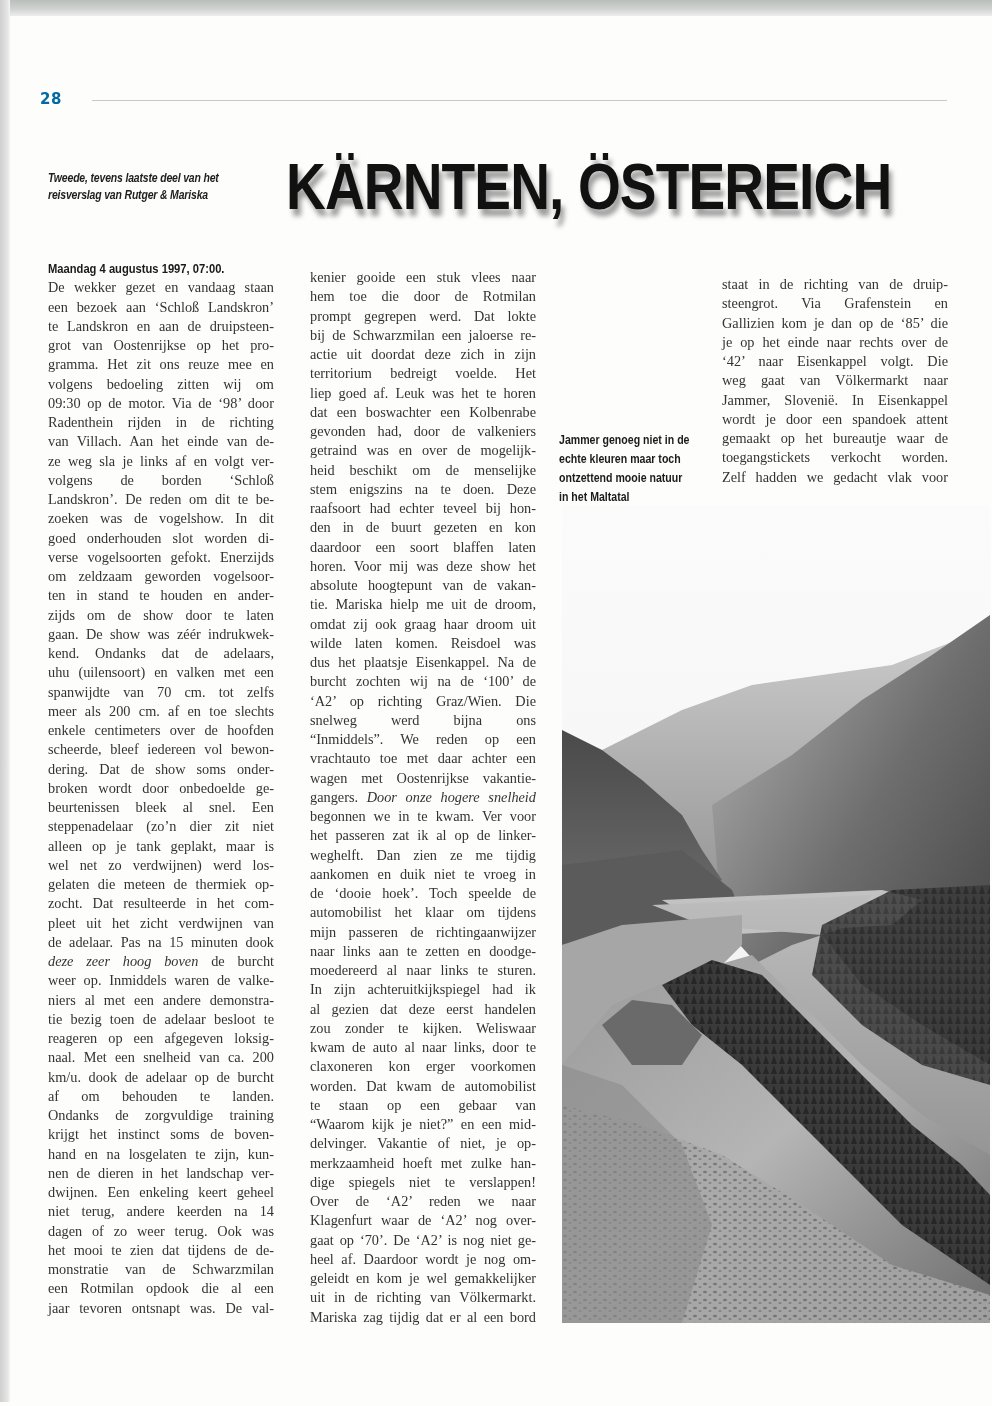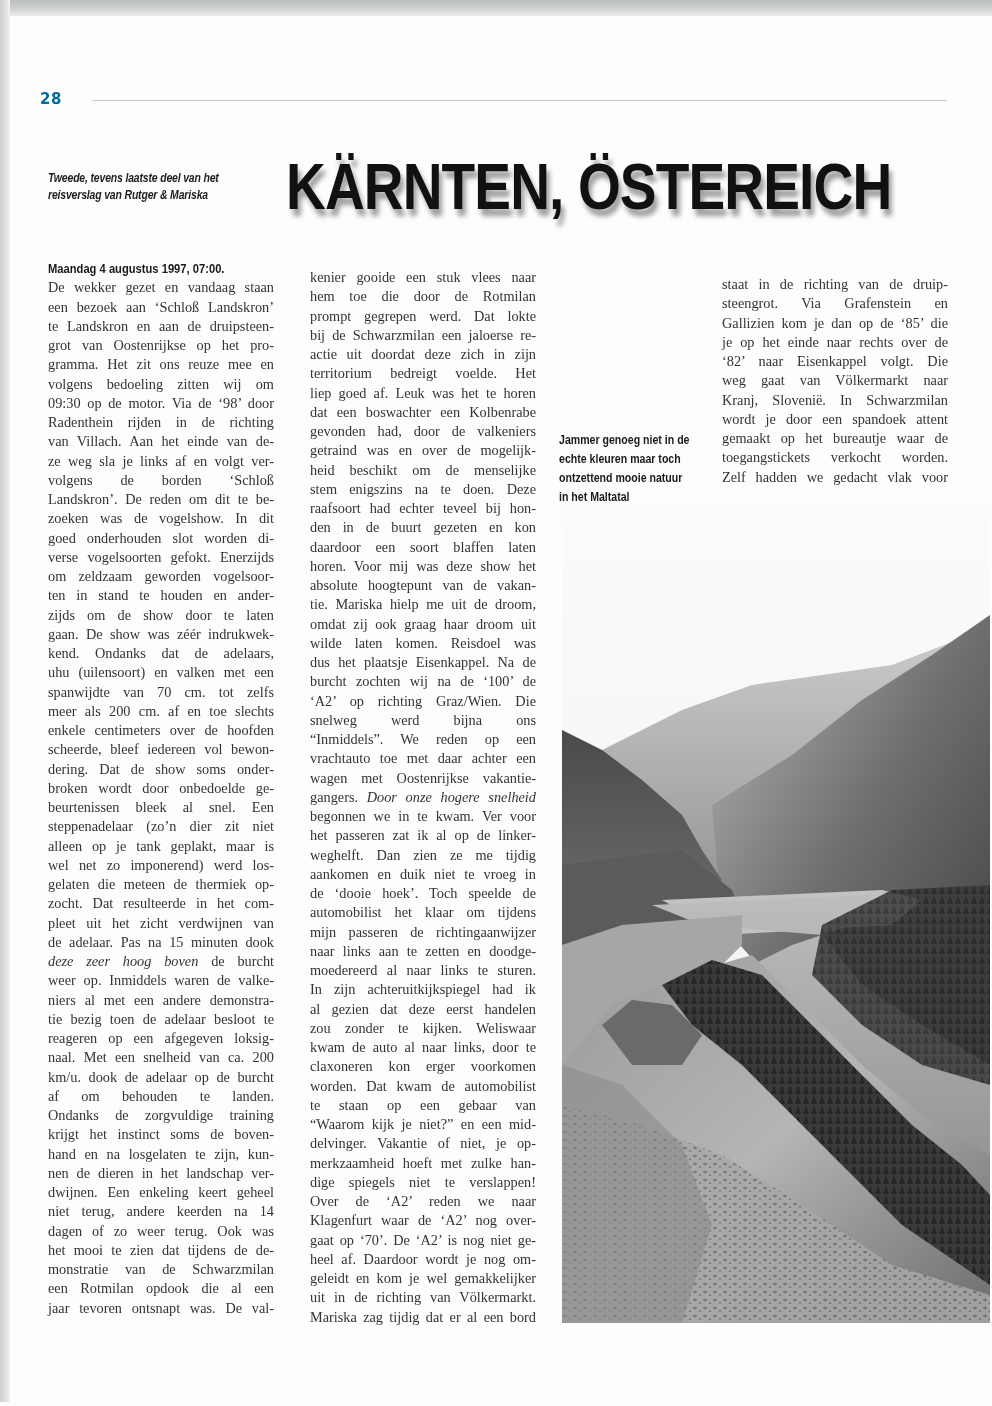--- a/index.html
+++ b/index.html
@@ -111,21 +111,21 @@
       <span class="line">uhu (uilensoort) en valken met een</span>
       <span class="line">spanwijdte van 70 cm. tot zelfs</span>
       <span class="line">meer als 200 cm. af en toe slechts</span>
       <span class="line">enkele centimeters over de hoofden</span>
       <span class="line">scheerde, bleef iedereen vol bewon-</span>
       <span class="line">dering. Dat de show soms onder-</span>
       <span class="line">broken wordt door onbedoelde ge-</span>
       <span class="line">beurtenissen bleek al snel. Een</span>
       <span class="line">steppenadelaar (zo’n dier zit niet</span>
       <span class="line">alleen op je tank geplakt, maar is</span>
-      <span class="line">wel net zo imponerend) werd los-</span>
+      <span class="line">wel net zo verdwijnen) werd los-</span>
       <span class="line">gelaten die meteen de thermiek op-</span>
       <span class="line">zocht. Dat resulteerde in het com-</span>
       <span class="line">pleet uit het zicht verdwijnen van</span>
       <span class="line">de adelaar. Pas na 15 minuten dook</span>
       <span class="line"><em>deze zeer hoog boven</em> de burcht</span>
       <span class="line">weer op. Inmiddels waren de valke-</span>
       <span class="line">niers al met een andere demonstra-</span>
       <span class="line">tie bezig toen de adelaar besloot te</span>
       <span class="line">reageren op een afgegeven loksig-</span>
       <span class="line">naal. Met een snelheid van ca. 200</span>
@@ -204,23 +204,23 @@
       <span class="line">Mariska zag tijdig dat er al een bord</span>
     </div>
 </div>
 
 <div class="col col3">
   <div id="col3-body">
       <span class="line">staat in de richting van de druip-</span>
       <span class="line">steengrot. Via Grafenstein en</span>
       <span class="line">Gallizien kom je dan op de ‘85’ die</span>
       <span class="line">je op het einde naar rechts over de</span>
-      <span class="line">‘82’ naar Eisenkappel volgt. Die</span>
+      <span class="line">‘42’ naar Eisenkappel volgt. Die</span>
       <span class="line">weg gaat van Völkermarkt naar</span>
-      <span class="line">Kranj, Slovenië. In Schwarzmilan</span>
+      <span class="line">Jammer, Slovenië. In Eisenkappel</span>
       <span class="line">wordt je door een spandoek attent</span>
       <span class="line">gemaakt op het bureautje waar de</span>
       <span class="line">toegangstickets verkocht worden.</span>
       <span class="line">Zelf hadden we gedacht vlak voor</span>
     </div>
 </div>
 
 <div class="caption">
   <div>Jammer genoeg niet in de</div>
   <div>echte kleuren maar toch</div>

